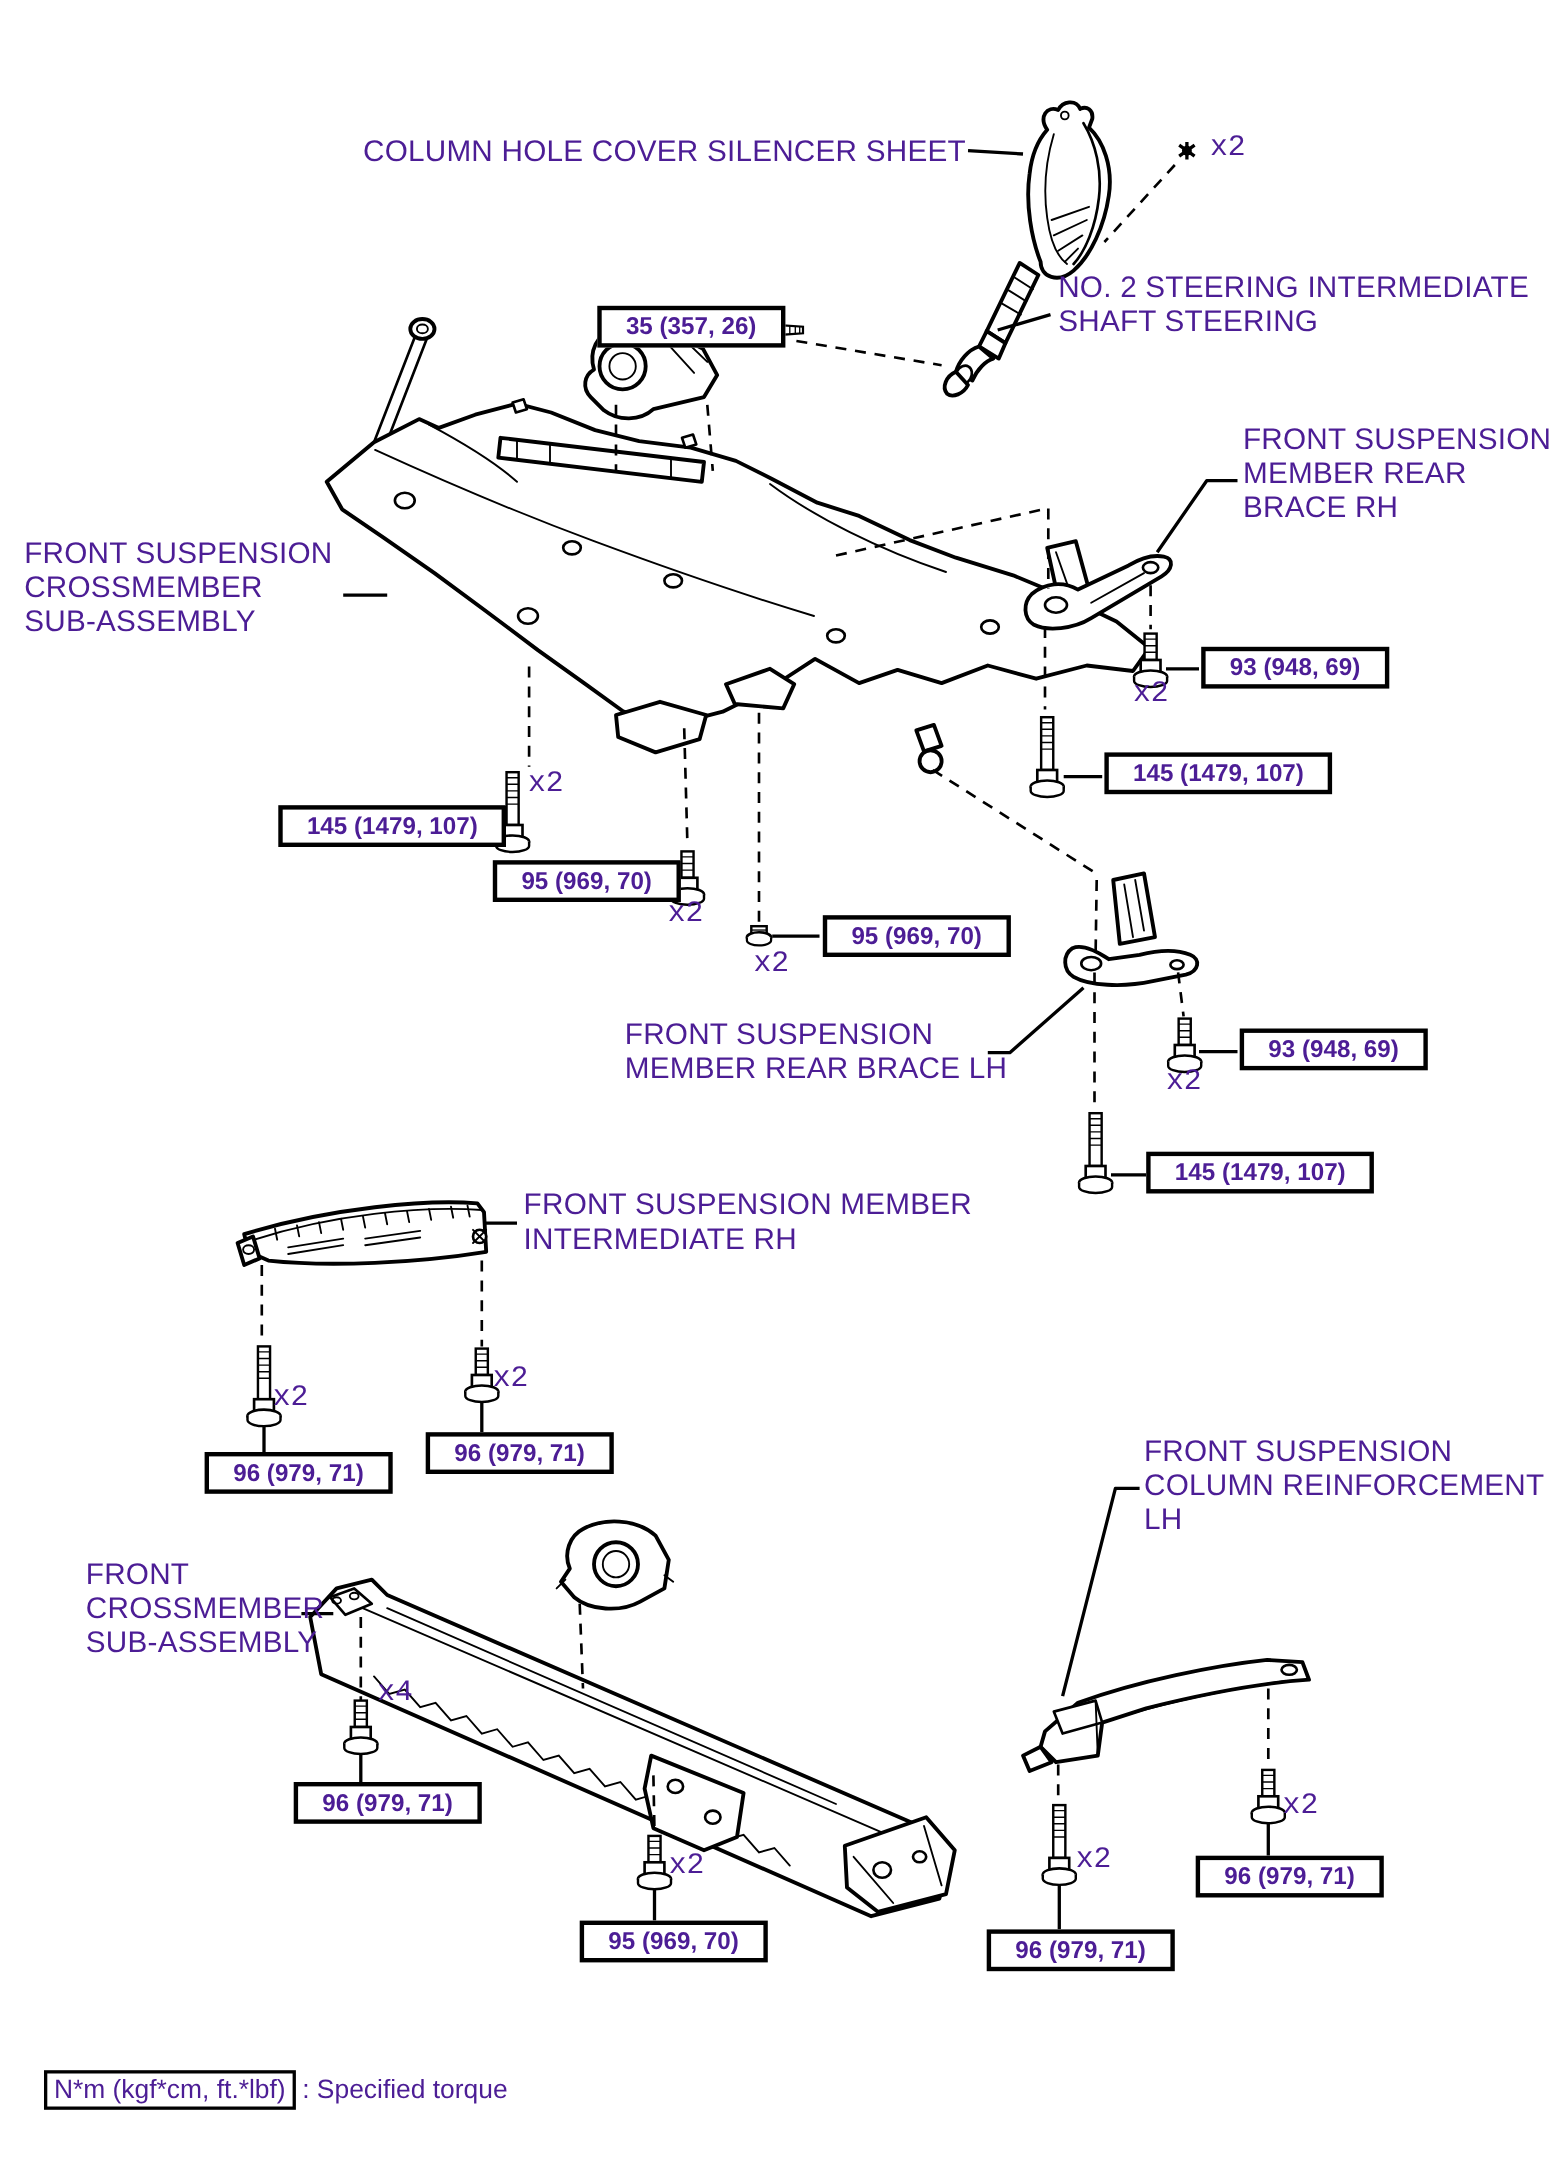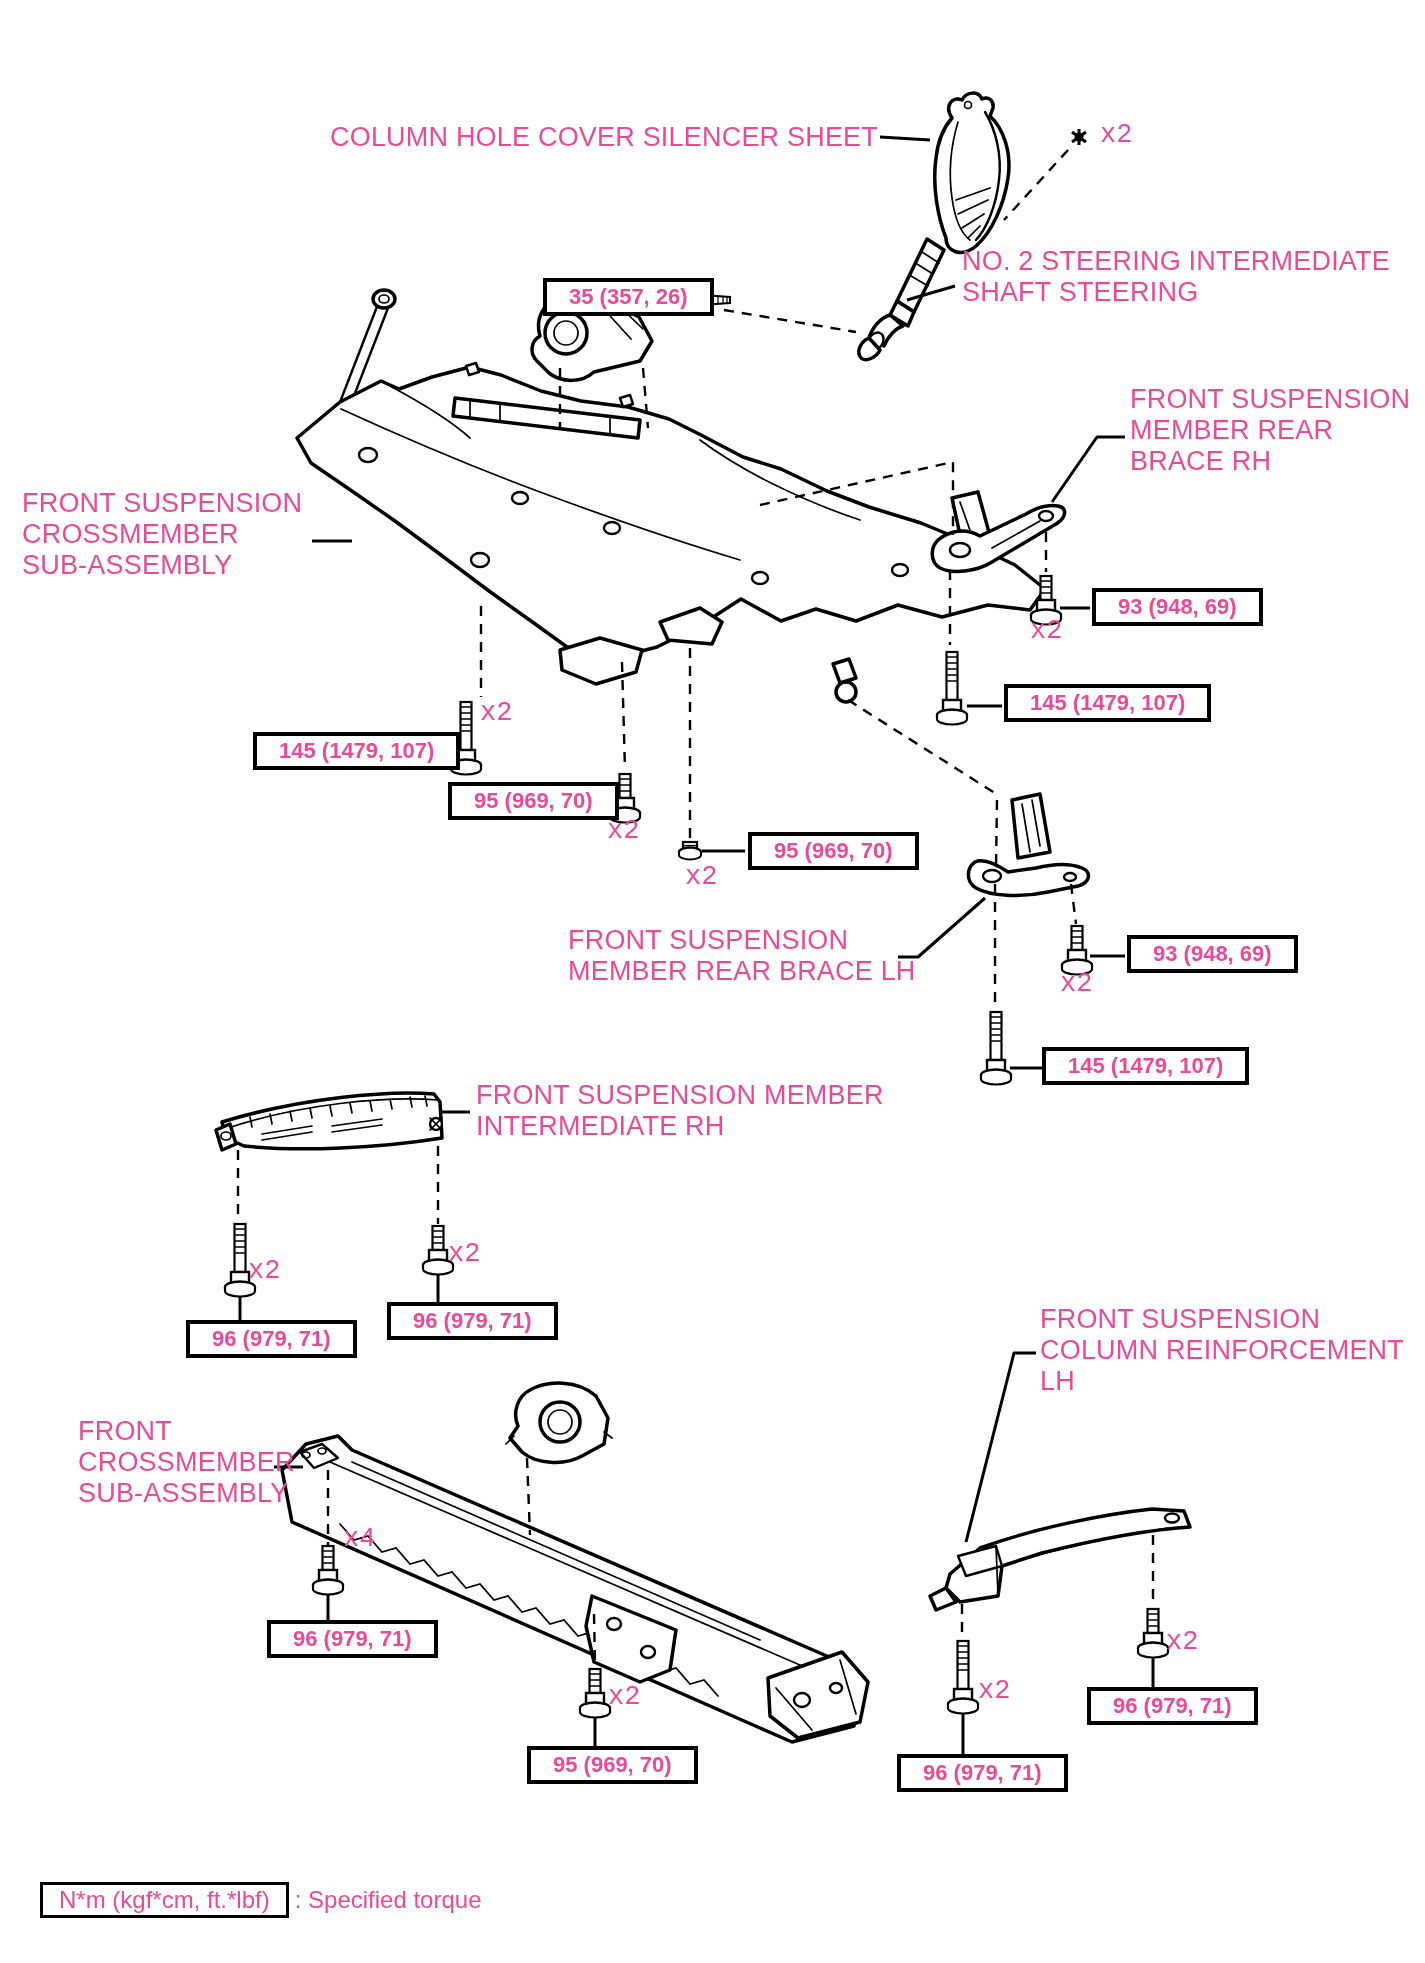--- a/index.html
+++ b/index.html
@@ -1,33 +1,33 @@
 <!DOCTYPE html>
 <html><head>
 <meta charset="utf-8">
 <style>
   html,body{margin:0;padding:0;background:#fff;}
   .canvas{
     position:relative;width:1425px;height:1963px;background:#ffffff;
-    font-family:"Liberation Sans", sans-serif;color:#ec4899;overflow:hidden;
+    font-family:"Liberation Sans", sans-serif;color:#4c1d95;overflow:hidden;
   }
   .artwork{position:absolute;left:0;top:0;}
   .outline{fill:#ffffff;stroke:#000000;stroke-width:3.5;stroke-linejoin:round;stroke-linecap:round;}
   .med{fill:#ffffff;stroke:#000000;stroke-width:2.4;stroke-linejoin:round;stroke-linecap:round;}
   .detail{fill:none;stroke:#000000;stroke-width:1.7;stroke-linecap:round;}
   .dash{fill:none;stroke:#000000;stroke-width:2.4;stroke-dasharray:10 8;}
   .lead{fill:none;stroke:#000000;stroke-width:3;stroke-linejoin:round;}
   .plabel{position:absolute;font-size:27px;line-height:31px;white-space:nowrap;letter-spacing:.2px;}
   .tbox{
     position:absolute;border:4px solid #000;background:#fff;font-weight:bold;
     font-size:22px;line-height:30px;padding:0 22px;white-space:nowrap;
   }
   .mult{position:absolute;font-size:27px;white-space:nowrap;font-family:Liberation Mono, monospace;}
   .legend{position:absolute;left:40px;top:1882px;font-size:24px;display:flex;align-items:center;gap:6px;}
-  .legend-box{border:3px solid #000;padding:0 16px;line-height:30px;white-space:nowrap;}
+  .legend-box{border:3px solid #000;padding:0 6px;line-height:30px;white-space:nowrap;}
 </style>
 </head>
 <body>
 
 <div class="canvas">
 
   <svg class="artwork" width="1425" height="1963" viewBox="0 0 1425 1963">
     <defs>
       <g id="boltL">
         <rect x="-5.5" y="-62" width="11" height="48" fill="#fff" stroke="#000" stroke-width="2.2"></rect>

